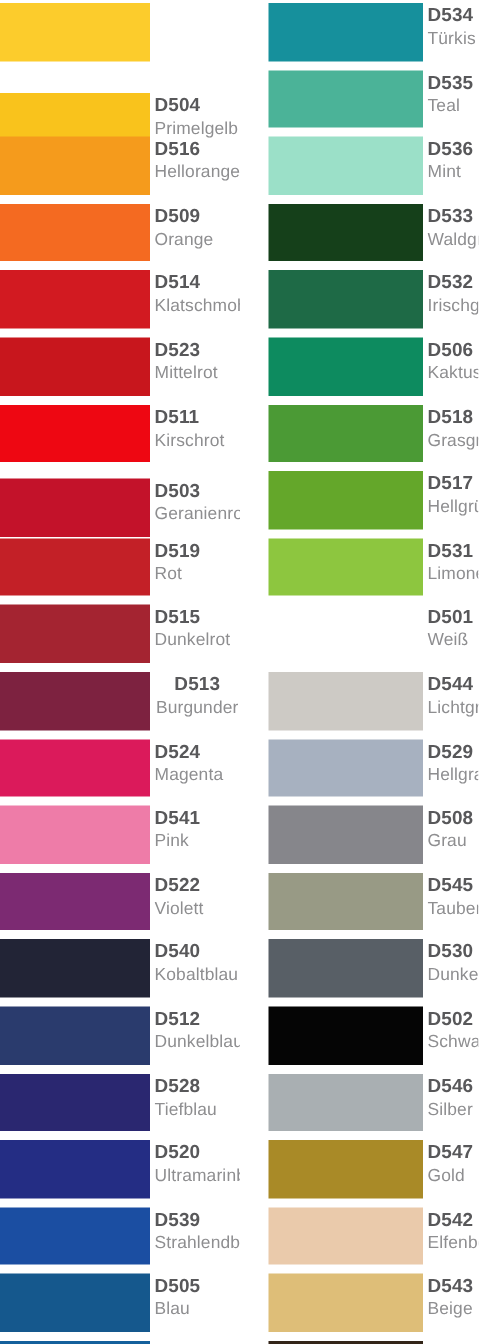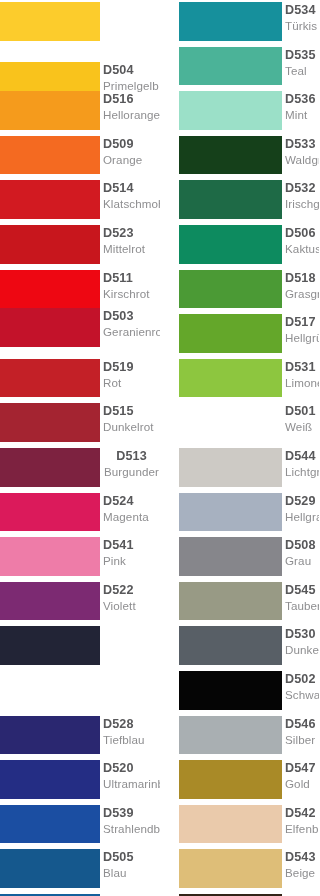--- a/index.html
+++ b/index.html
@@ -121,21 +121,21 @@
           <span class="name">Mittelrot</span>
         </div>
       </div>
       <div class="swatch-row" style="top: 267.6px;">
         <div class="chip" title="#EE0712" style="background: rgb(238, 7, 18);"></div>
         <div class="labels">
           <span class="code">D511</span>
           <span class="name">Kirschrot</span>
         </div>
       </div>
-      <div class="swatch-row" style="top: 306px;">
+      <div class="swatch-row" style="top: 317px;">
         <div class="chip" title="#C3122A" style="background: rgb(195, 18, 42);"></div>
         <div class="labels">
           <span class="code">D503</span>
           <span class="name">Geranienrot</span>
         </div>
       </div>
       <div class="swatch-row" style="top: 356.8px;">
         <div class="chip" title="#C32027" style="background: rgb(195, 32, 39);"></div>
         <div class="labels">
           <span class="code">D519</span>
@@ -172,20 +172,31 @@
       </div>
       <div class="swatch-row" style="top: 579.8px;">
         <div class="chip" title="#7C2A72" style="background: rgb(124, 42, 114);"></div>
         <div class="labels">
           <span class="code">D522</span>
           <span class="name">Violett</span>
         </div>
       </div>
       <div class="swatch-row" style="top: 624.4px;">
         <div class="chip" title="#222436" style="background: rgb(34, 36, 54);"></div>
+        <div class="labels">
+          <span class="code">D540</span>
+          <span class="name">Kobaltblau</span>
+        </div>
+      </div>
+      <div class="swatch-row" style="top: 669px;">
+        <div class="chip" title="#2A3B6D" style="background: rgb(42, 59, 109);"></div>
+        <div class="labels">
+          <span class="code">D512</span>
+          <span class="name">Dunkelblau</span>
+        </div>
       </div>
       <div class="swatch-row" style="top: 713.6px; padding-left: 36px;">
         <div class="chip" title="#2A2770" style="background: rgb(42, 39, 112);"></div>
         <div class="labels">
           <span class="code">D528</span>
           <span class="name">Tiefblau</span>
         </div>
       </div>
       <div class="swatch-row" style="top: 758.2px;">
         <div class="chip" title="#242D84" style="background: rgb(36, 45, 132);"></div>

